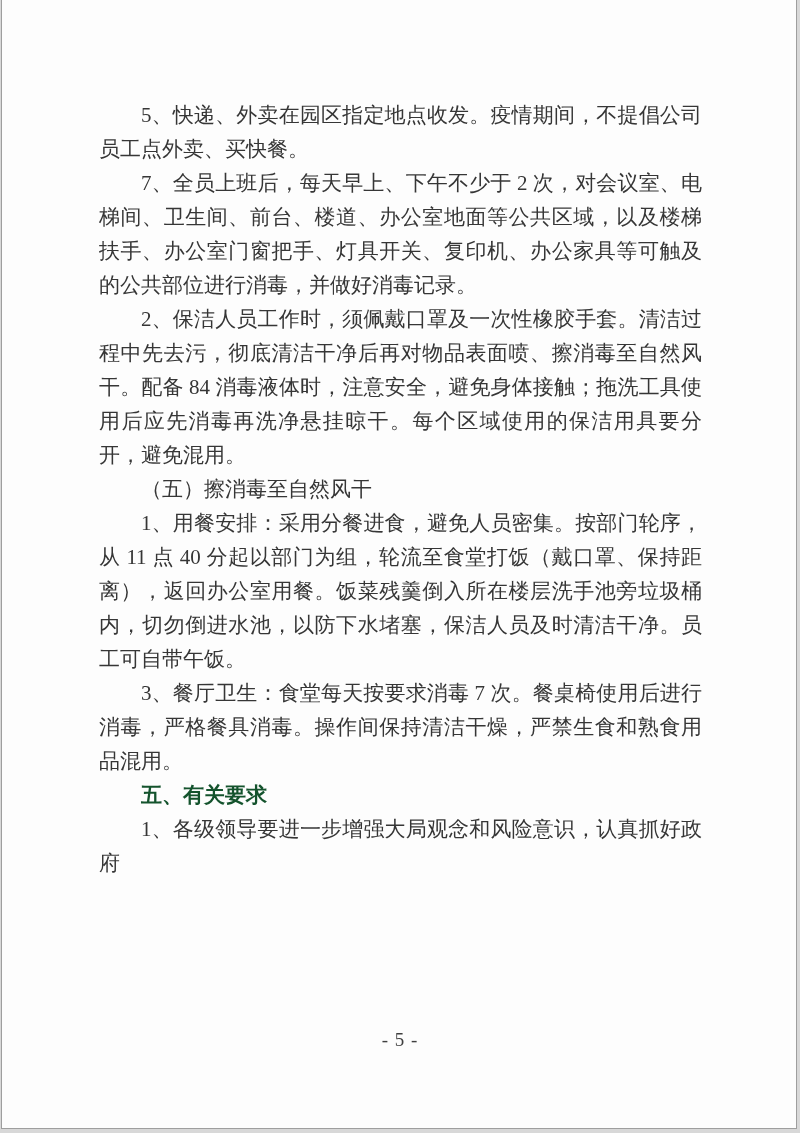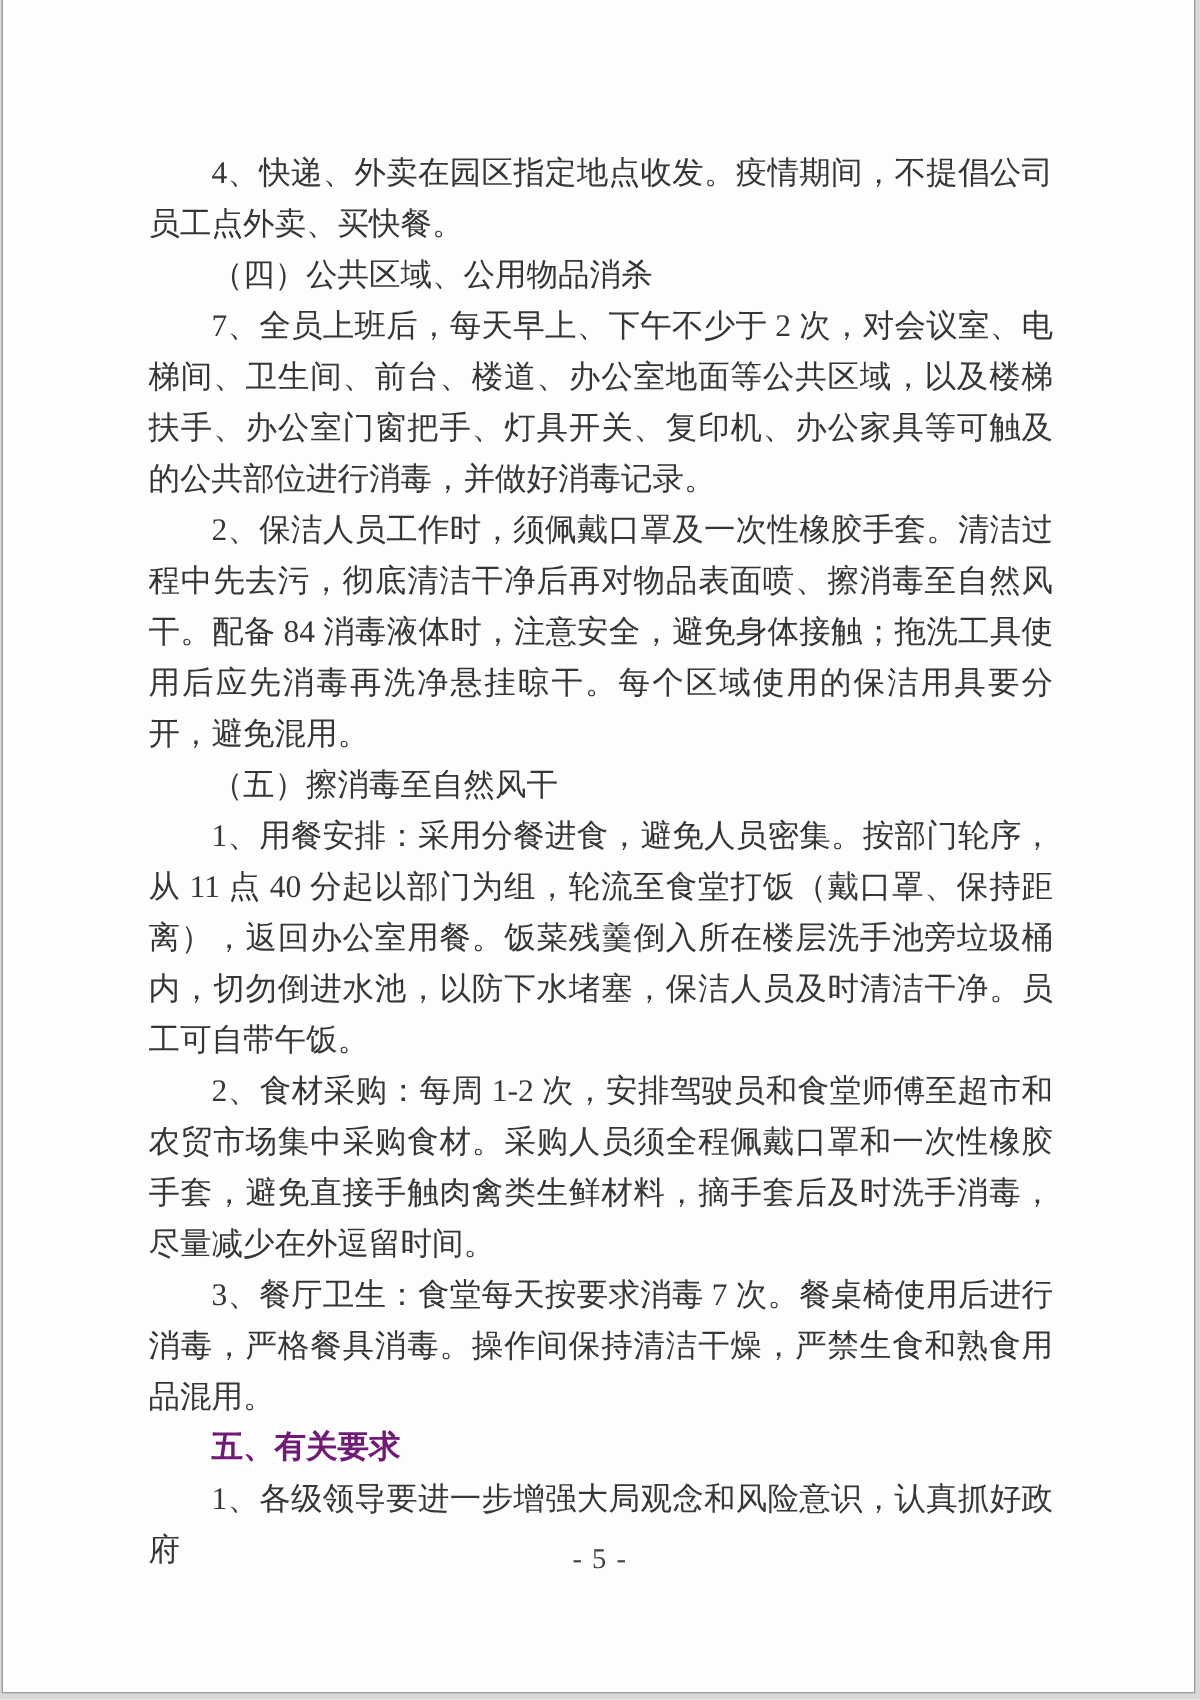--- a/index.html
+++ b/index.html
@@ -37,44 +37,42 @@
   }
   .section-heading {
     text-indent: 2em;
     margin: 0;
   }
   .chapter-heading {
     text-indent: 2em;
     margin: 0;
     font-family: "Liberation Sans", "DejaVu Sans", sans-serif;
     font-weight: bold;
-    color: #701a75;
+    color: #14532d;
   }
   .page-number {
     position: absolute;
     left: 0;
     top: 1030px;
     width: 796px;
     text-align: center;
     font-size: 19px;
     color: #3f3f3f;
     letter-spacing: 1px;
     font-family: "Liberation Serif", "DejaVu Serif", serif;
   }
 </style>
 </head>
 <body>
 
 <div class="paper">
   <div class="text-block">
-      <p class="para">4、快递、外卖在园区指定地点收发。疫情期间，不提倡公司员工点外卖、买快餐。</p>
-      <p class="section-heading">（四）公共区域、公用物品消杀</p>
+      <p class="para">5、快递、外卖在园区指定地点收发。疫情期间，不提倡公司员工点外卖、买快餐。</p>
       <p class="para">7、全员上班后，每天早上、下午不少于 2 次，对会议室、电梯间、卫生间、前台、楼道、办公室地面等公共区域，以及楼梯扶手、办公室门窗把手、灯具开关、复印机、办公家具等可触及的公共部位进行消毒，并做好消毒记录。</p>
       <p class="para">2、保洁人员工作时，须佩戴口罩及一次性橡胶手套。清洁过程中先去污，彻底清洁干净后再对物品表面喷、擦消毒至自然风干。配备 84 消毒液体时，注意安全，避免身体接触；拖洗工具使用后应先消毒再洗净悬挂晾干。每个区域使用的保洁用具要分开，避免混用。</p>
       <p class="section-heading">（五）擦消毒至自然风干</p>
       <p class="para">1、用餐安排：采用分餐进食，避免人员密集。按部门轮序，从 11 点 40 分起以部门为组，轮流至食堂打饭（戴口罩、保持距离），返回办公室用餐。饭菜残羹倒入所在楼层洗手池旁垃圾桶内，切勿倒进水池，以防下水堵塞，保洁人员及时清洁干净。员工可自带午饭。</p>
-      <p class="para">2、食材采购：每周 1-2 次，安排驾驶员和食堂师傅至超市和农贸市场集中采购食材。采购人员须全程佩戴口罩和一次性橡胶手套，避免直接手触肉禽类生鲜材料，摘手套后及时洗手消毒，尽量减少在外逗留时间。</p>
       <p class="para">3、餐厅卫生：食堂每天按要求消毒 7 次。餐桌椅使用后进行消毒，严格餐具消毒。操作间保持清洁干燥，严禁生食和熟食用品混用。</p>
       <p class="chapter-heading">五、有关要求</p>
       <p class="para">1、各级领导要进一步增强大局观念和风险意识，认真抓好政府</p>
     </div>
   <div class="page-number">- 5 -</div>
 </div>
 
 </body></html>

